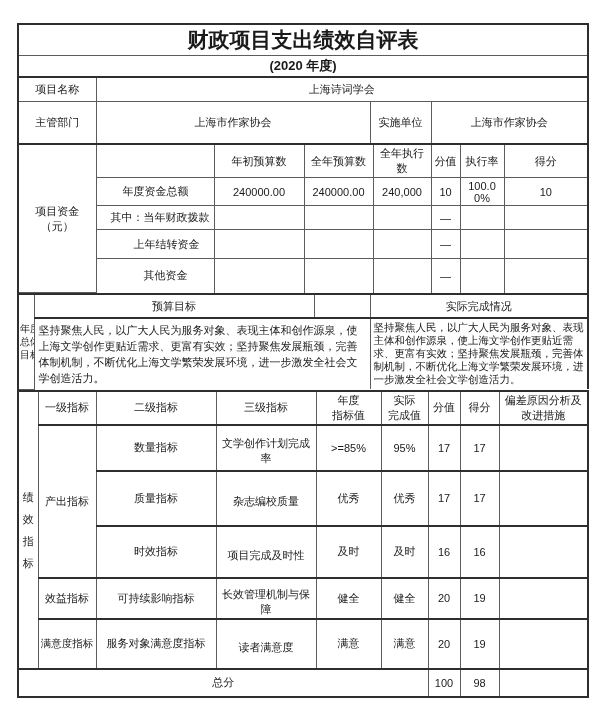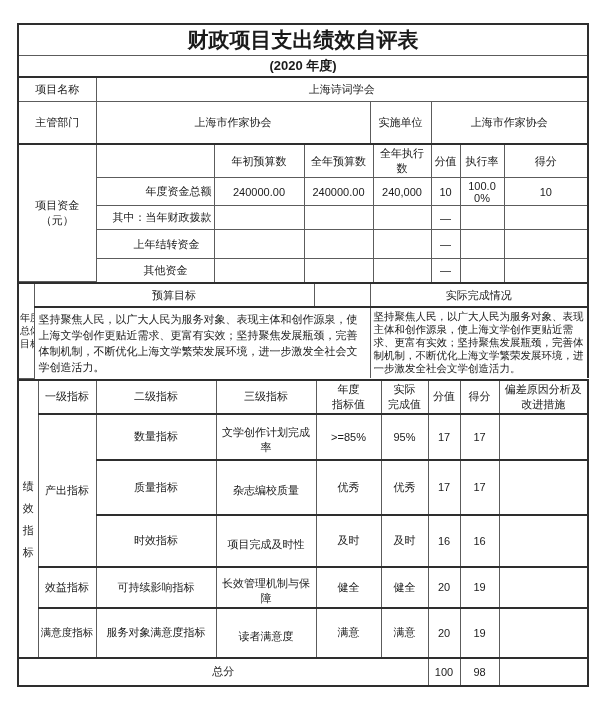--- a/index.html
+++ b/index.html
@@ -10,21 +10,21 @@
   #t1{border-top:2px solid #2e2e2e;}
   #t2,#t3,#t4{border-top:2px solid #2e2e2e;}
   #t4{border-bottom:2px solid #2e2e2e;}
   td{border:1px solid #5c5c5c;font-size:11px;text-align:center;vertical-align:middle;
      padding:1px 2px;overflow:hidden;word-break:break-all;}
   #t1 tr:last-child td,#t2 tr:last-child td,#t3 tr:last-child td{border-bottom:none;}
   tr.thick td{border-top:2px solid #2e2e2e;}
   .title-cell{font-weight:bold;font-size:21px;}
   .year-cell{font-weight:bold;font-size:13px;}
   .pre{white-space:pre-line;}
-  .left{text-align:right;}
+  .left{text-align:center;}
   .pl2{padding-left:3px;}
   .pl12{padding-left:12px;margin-top:28px;}
   .right{text-align:right;}
   .pr14{padding-right:14px;}
   .pr26{padding-right:26px;}
   .goal-text{vertical-align:top;text-align:left;padding:3px 4px;line-height:16px;}
   .goal-right{line-height:13px;padding:2px 3px;}
   .vlabel{width:22px;margin-left:-4px;font-size:10px;line-height:13px;word-break:break-all;text-align:center;}
   .vlabel2{width:12px;margin:14px auto;font-size:11px;line-height:22px;word-break:break-all;text-align:center;}
   .l3{padding-top:8px;}
@@ -105,21 +105,21 @@
     </tr>
     <tr style="height:29px">
       <td class="right pr14">上年结转资金</td>
       <td></td>
       <td></td>
       <td></td>
       <td>—</td>
       <td></td>
       <td></td>
     </tr>
-    <tr style="height:23px">
+    <tr style="height:34px">
       <td class="right pr26">其他资金</td>
       <td></td>
       <td></td>
       <td></td>
       <td>—</td>
       <td></td>
       <td></td>
     </tr>
   </tbody>
     </table>

